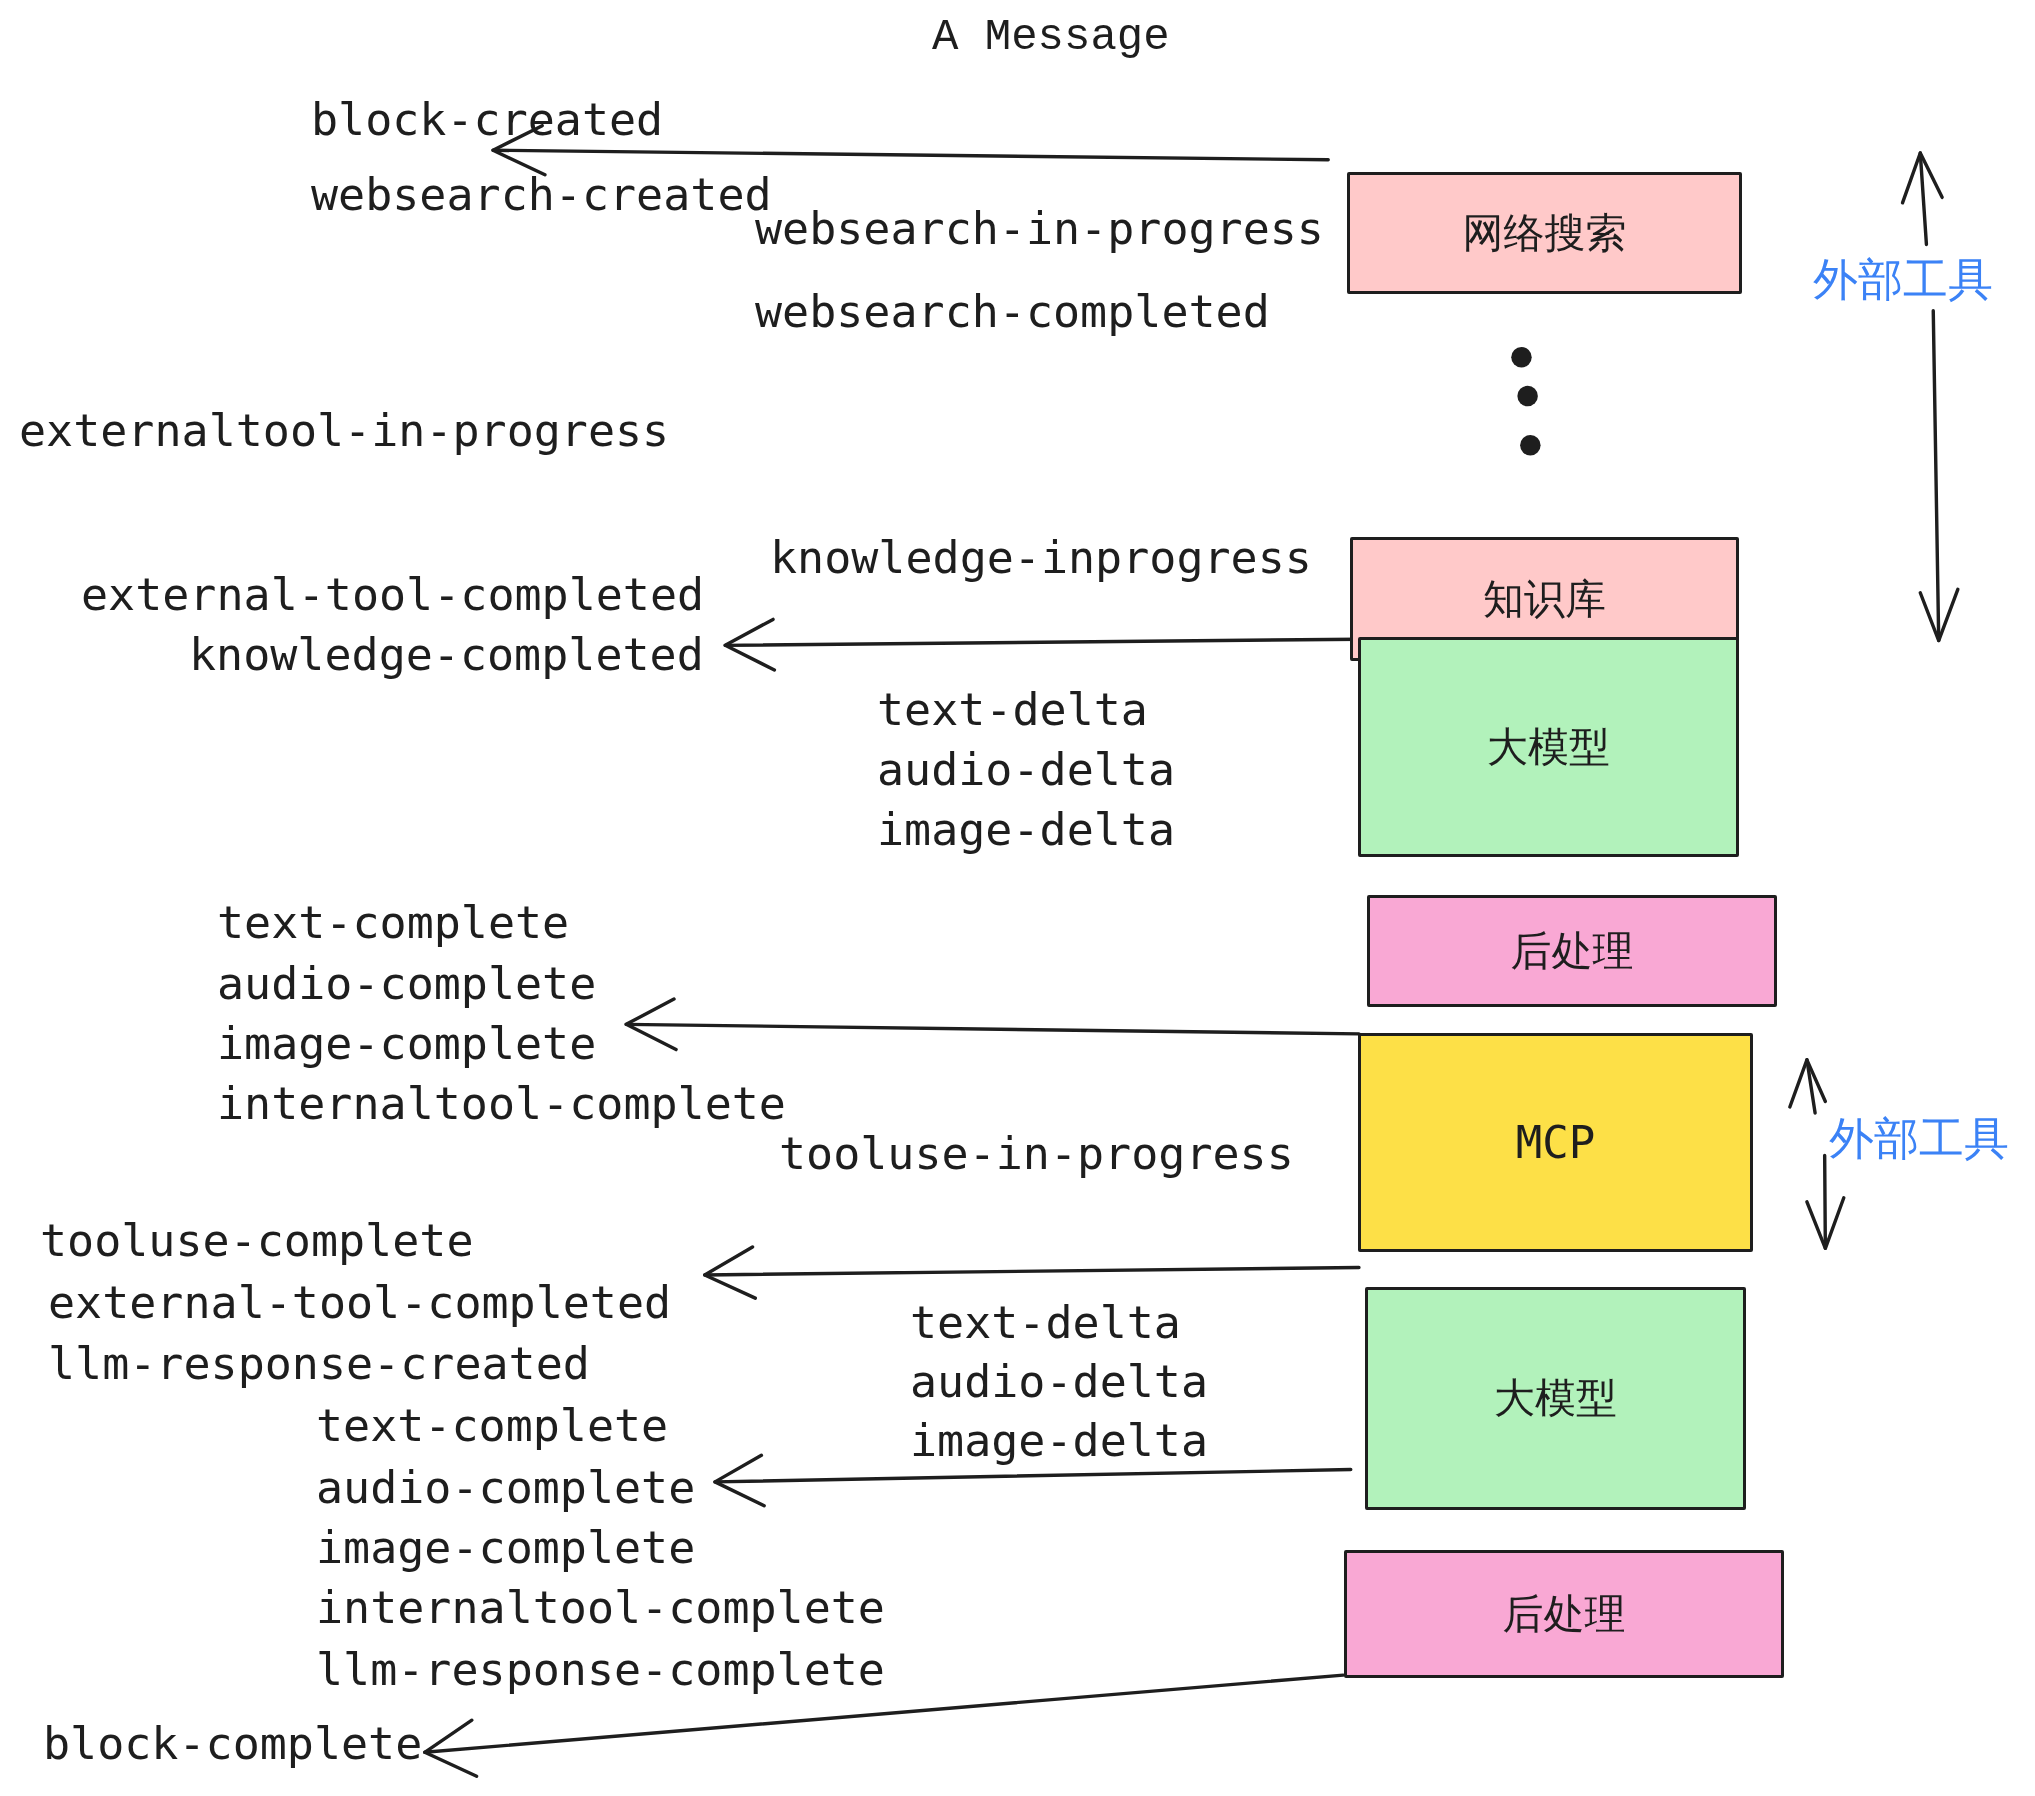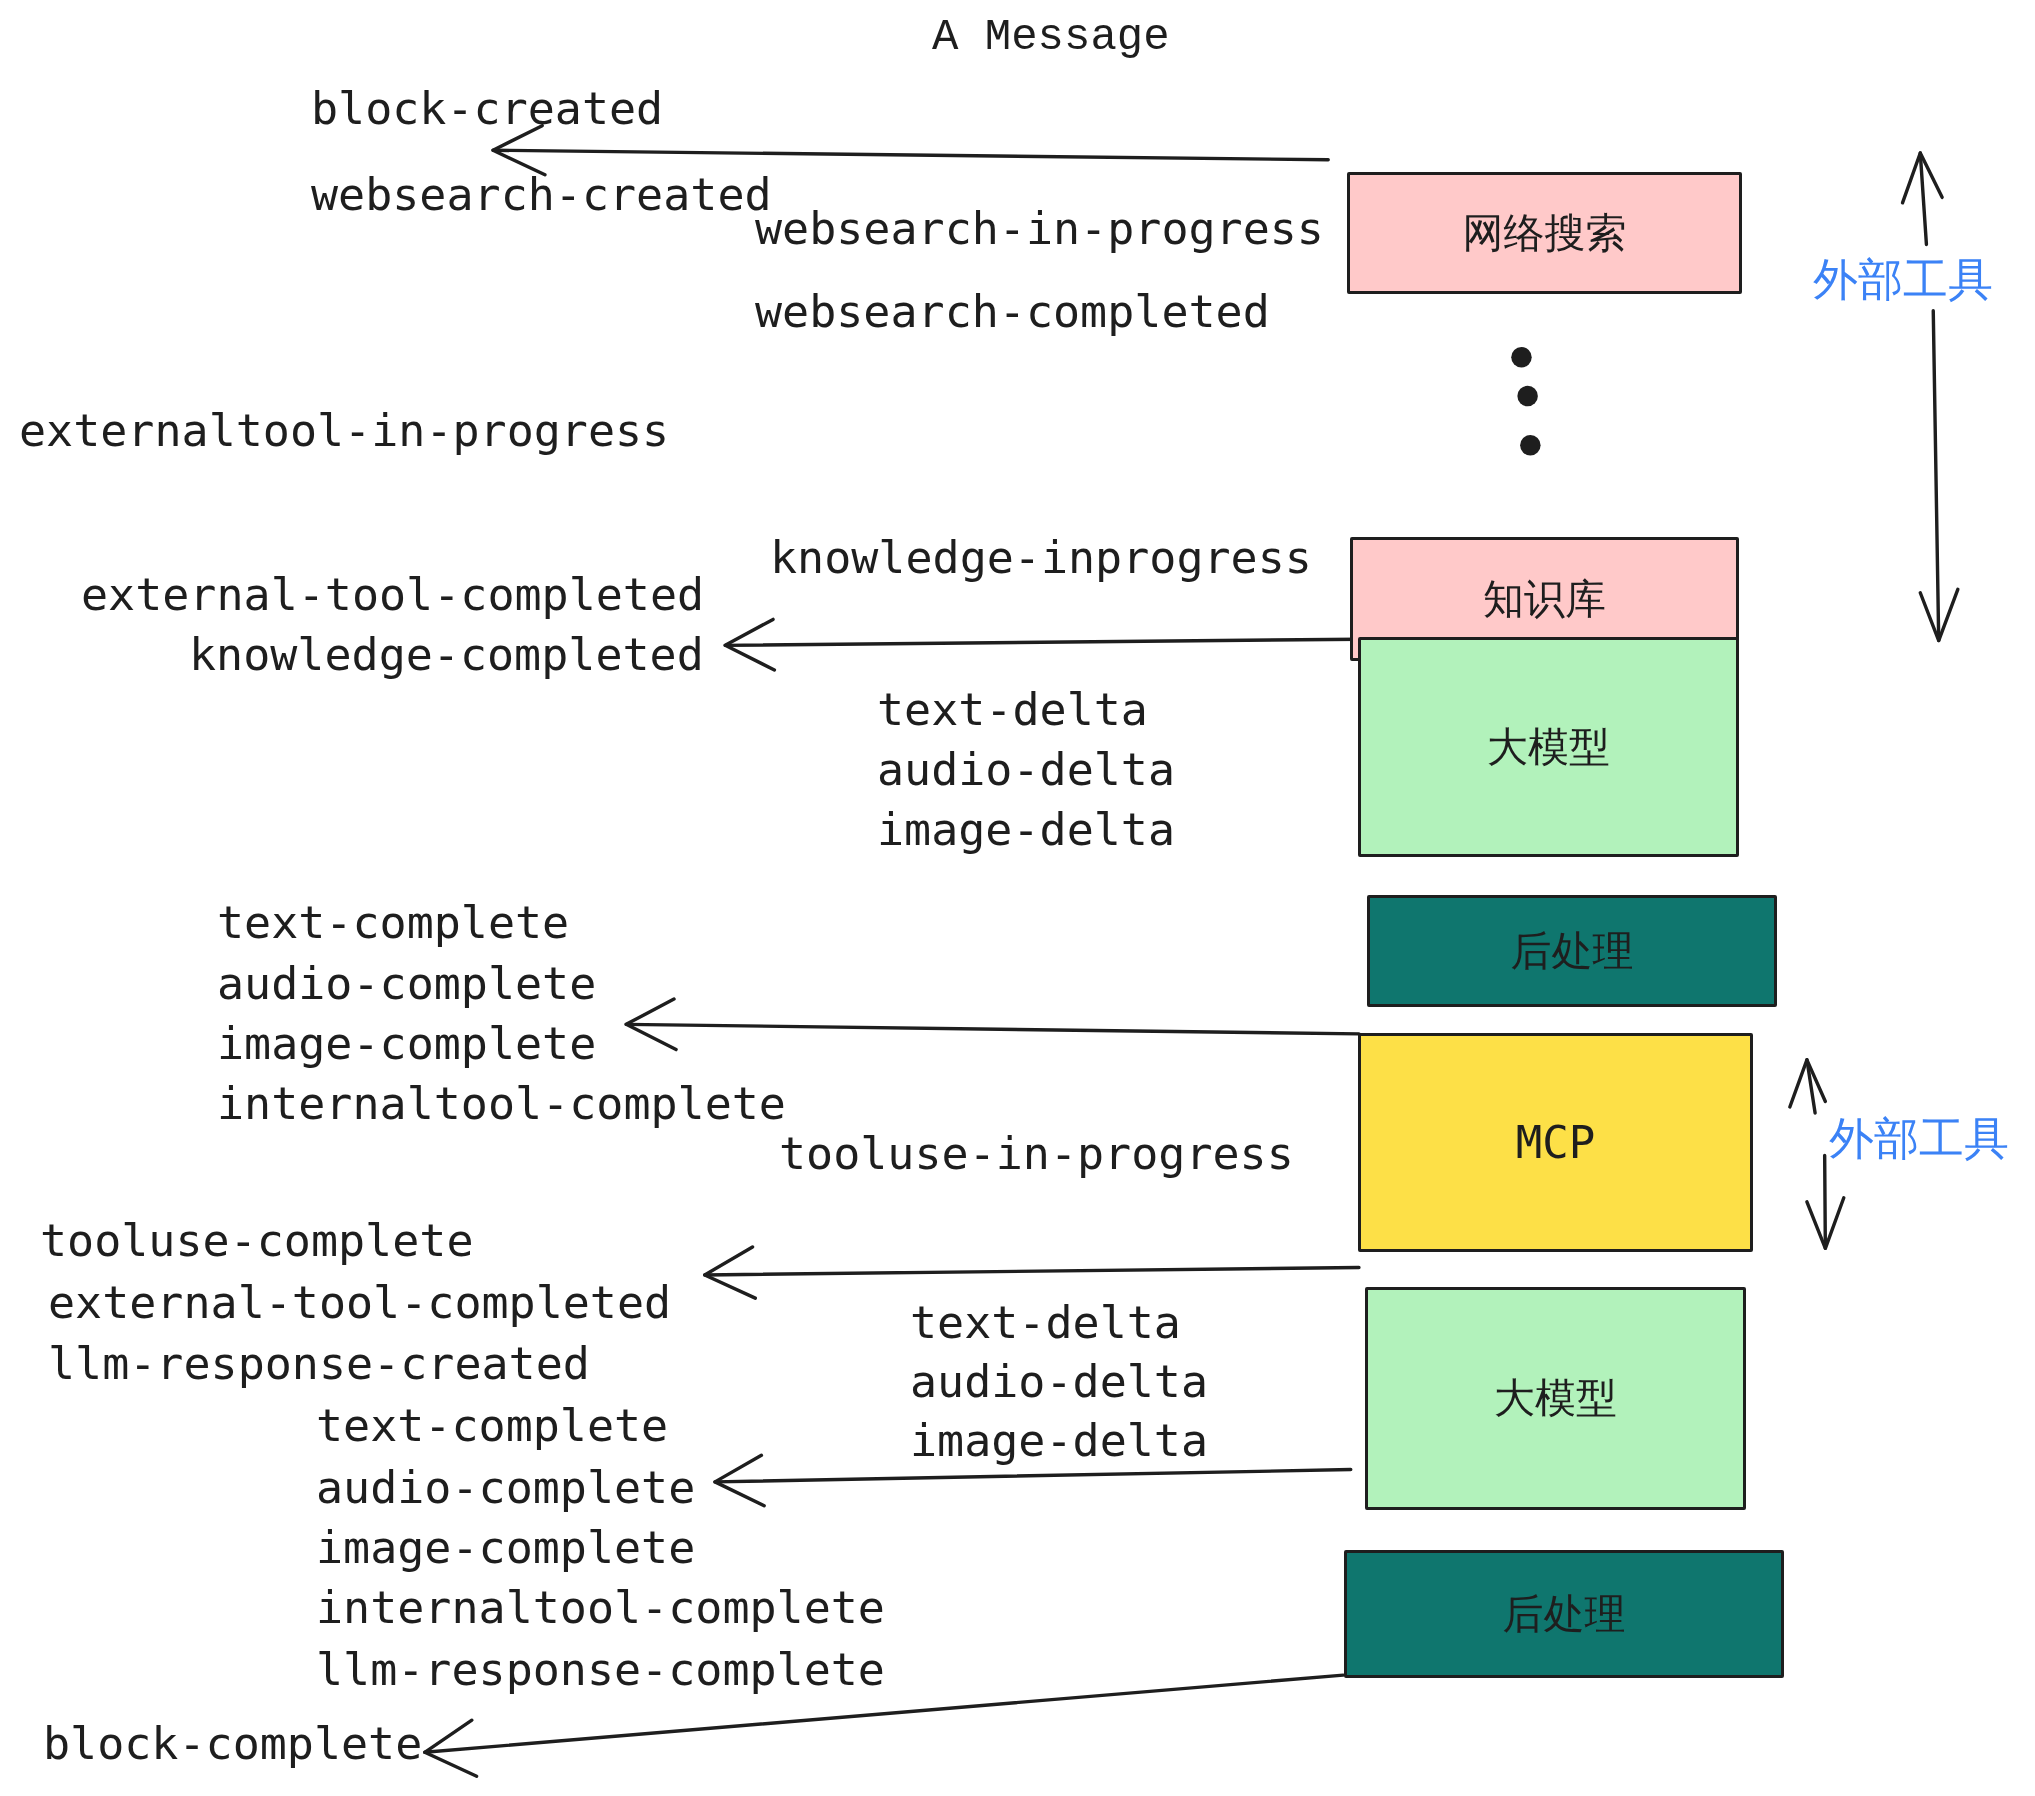--- a/index.html
+++ b/index.html
@@ -31,21 +31,21 @@
     display:flex;align-items:center;justify-content:center;
     font:41px/1 "DejaVu Sans", sans-serif;
     color:#1e1e1e;
     box-sizing:border-box;
     white-space:nowrap;
   }
   .node.mono{font:44px/1 "DejaVu Sans Mono", monospace;}
   .bg-pink{background:#ffc9c9;}
   .bg-green{background:#b2f2bb;}
   .bg-yellow{background:#fde047;}
-  .bg-white{background:#0f766e;}
+  .bg-white{background:#f9a8d4;}
   .cjk{
     position:absolute;
     font:45px/1 "DejaVu Sans", sans-serif;
     color:#3b82f6;
     white-space:nowrap;
   }
 </style>
 </head>
 <body>
 
@@ -105,21 +105,21 @@
 
     <g fill="#1e1e1e" stroke="none">
       <circle cx="2228" cy="523" r="15"></circle>
       <circle cx="2237" cy="580" r="15"></circle>
       <circle cx="2241" cy="652" r="15"></circle>
     </g>
   </svg>
 
   <div class="title" style="left:932px;top:15px;font-family:Liberation Mono, monospace;">A Message</div>
 
-  <div class="evt" style="left:311px;top:85px;">block-created</div>
+  <div class="evt" style="left:311px;top:96px;">block-created</div>
   <div class="evt" style="left:311px;top:171px;">websearch-created</div>
   <div class="evt" style="left:755px;top:205px;">websearch-in-progress</div>
   <div class="evt" style="left:755px;top:288px;">websearch-completed</div>
   <div class="evt" style="left:19px;top:407px;">externaltool-in-progress</div>
   <div class="evt" style="left:770px;top:534px;">knowledge-inprogress</div>
   <div class="evt" style="left:81px;top:571px;">external-tool-completed</div>
   <div class="evt" style="left:189px;top:631px;">knowledge-completed</div>
 
   <div class="evt" style="left:877px;top:686px;">text-delta</div>
   <div class="evt" style="left:877px;top:746px;">audio-delta</div>

